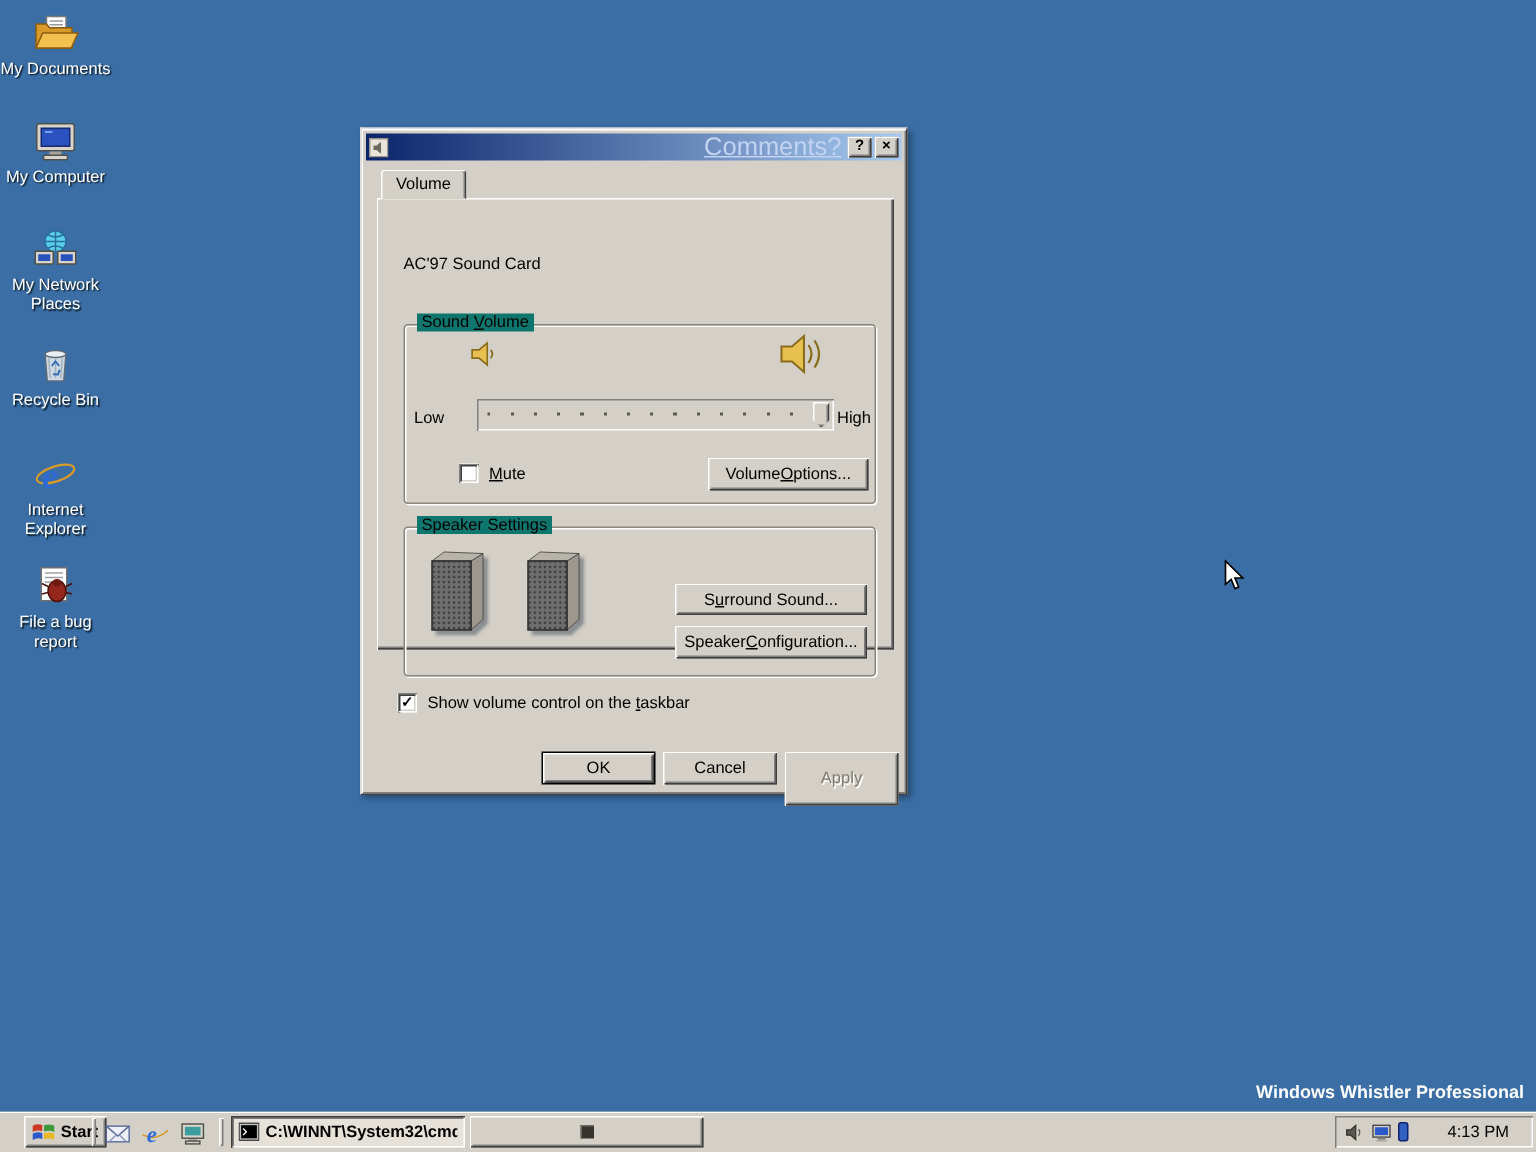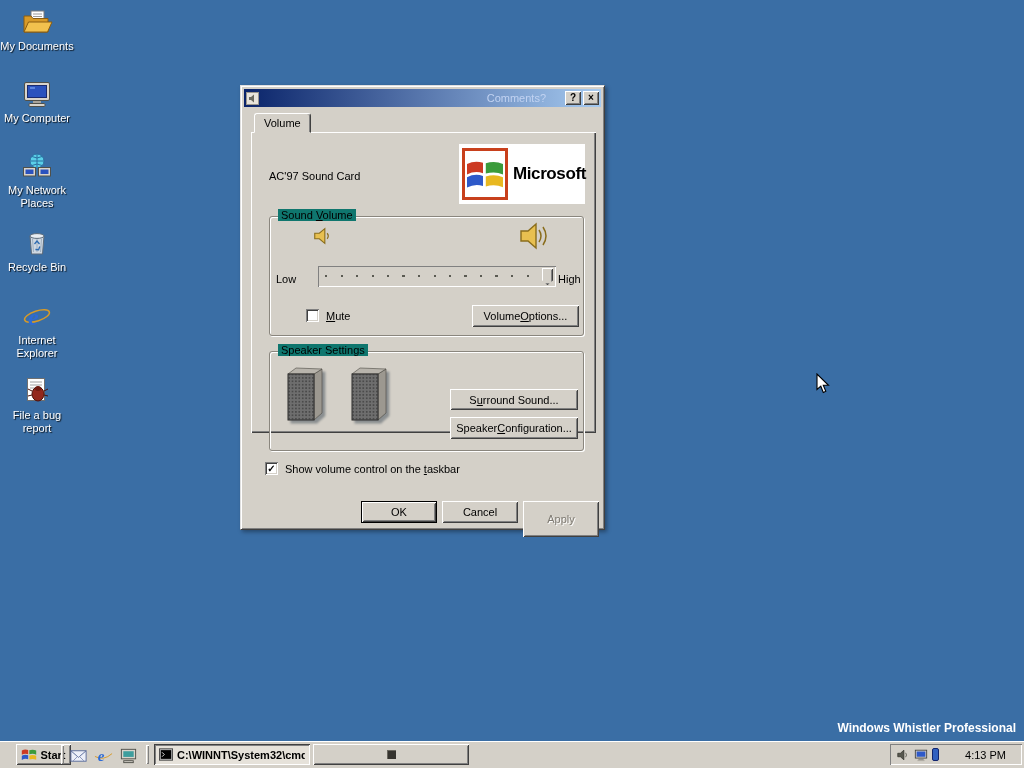--- a/index.html
+++ b/index.html
@@ -47,21 +47,21 @@
                 2px 2px 4px rgba(0,0,0,.35);
   }
   .titlebar {
     position:absolute; left:3px; top:3px; right:3px; height:18px;
     background:linear-gradient(90deg,#0A246A,#A6CAF0);
     display:flex; align-items:center; padding:0 2px; gap:2px;
   }
   .tb-icon { width:13px; height:13px; margin-right:2px; }
   .tb-spring { flex:1; }
   .comments-link {
-    color:#c2d3f2; margin-right:17px; font-size:11px;
+    color:#c2d3f2; text-decoration:underline; margin-right:2px; font-size:17px;
   }
   .tb-btn {
     width:16px; height:14px; font-weight:bold; font-size:10px; line-height:12px;
     display:flex; align-items:center; justify-content:center;
   }
 
   .tab {
     position:absolute; left:13px; top:27px; height:20px; z-index:2;
     background:#D4D0C8; display:flex; align-items:center; padding:0 9px;
     border:1px solid; border-color:#fff #404040 #D4D0C8 #fff;
@@ -283,31 +283,20 @@
     <div class="tb-btn bev-up">?</div>
     <div class="tb-btn bev-up">×</div>
   </div>
 
   <div class="tab">Volume</div>
 
   <div class="tabpage">
 
     <div class="device-name">AC'97 Sound Card</div>
 
-    <div class="ms-logo">
-      <div class="flagbox">
-        <svg viewBox="0 0 100 80" width="40" height="32">
-          <path d="M5 15 Q25 5 45 12 L45 38 Q25 31 5 41 Z" fill="#CC3A23"></path>
-          <path d="M52 13 Q75 6 95 15 L95 41 Q75 32 52 39 Z" fill="#3B9B3B"></path>
-          <path d="M5 48 Q25 38 45 45 L45 70 Q25 63 5 74 Z" fill="#2E59C9"></path>
-          <path d="M52 46 Q75 39 95 48 L95 73 Q75 64 52 71 Z" fill="#E8B820"></path>
-        </svg>
-      </div>
-      <div class="ms-text">Microsoft</div>
-    </div>
 
     <div class="group g-volume">
       <span class="g-title"><span>Sound </span><span class="ak">V</span><span>olume</span></span>
 
       <div class="spk-small">
         <svg viewBox="0 0 24 24" width="22" height="22">
           <polygon points="3,9 8,9 14,4 14,20 8,15 3,15" fill="#E8C050" stroke="#8a6d1c" stroke-width="1.2"></polygon>
           <path d="M16.5,9 Q19,12 16.5,15" fill="none" stroke="#8a6d1c" stroke-width="1.3"></path>
         </svg>
       </div>

